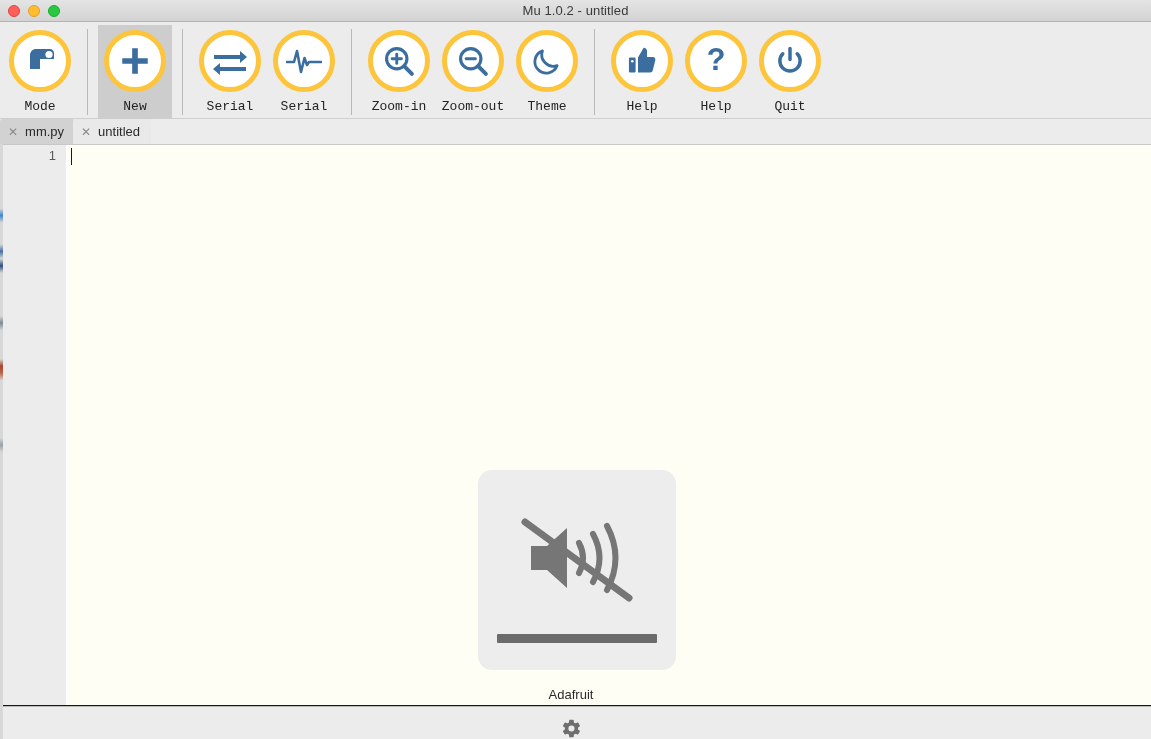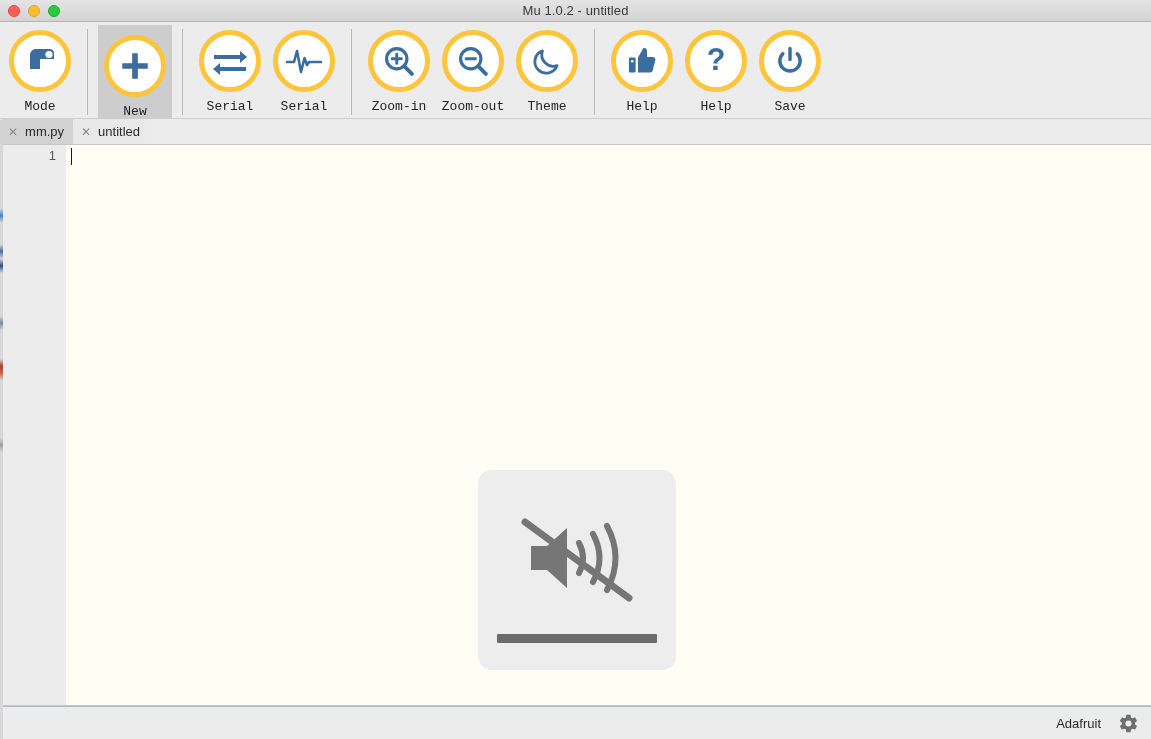--- a/index.html
+++ b/index.html
@@ -10,21 +10,21 @@
     height: 739px;
     overflow: hidden;
     font-family: "Liberation Sans", sans-serif;
     background: #ffffff;
   }
 
   #app {
     position: relative;
     width: 1151px;
     height: 739px;
-    background: #f9a8d4;
+    background: #0f172a;
     overflow: hidden;
   }
 
   
   .behind-sliver {
     position: absolute;
     left: 0; top: 22px;
     width: 3px; height: 717px;
     background: linear-gradient(to bottom,
       #d8d8d8 0%, #d8d8d8 3%,
@@ -104,21 +104,21 @@
     display: flex;
     flex-direction: column;
     align-items: center;
     justify-content: flex-start;
     padding-top: 5px;
     background: transparent;
     border: none;
     cursor: pointer;
     user-select: none;
   }
-  .tb-btn.active { background: #cdcdcd; justify-content: flex-end; }
+  .tb-btn.active { background: #cdcdcd; }
 
   .icon-circle {
     width: 62px; height: 62px;
     border-radius: 50%;
     background: #ffffff;
     border: 5px solid #fdc53c;
     display: flex;
     align-items: center;
     justify-content: center;
     position: relative;
@@ -240,20 +240,21 @@
     position: absolute;
     left: 3px; top: 706px;
     width: 1148px; height: 33px;
     background: #ececec;
     border-top: 1px solid #b9b9b9;
     display: flex;
     align-items: center;
     justify-content: flex-end;
     padding-right: 12px;
     gap: 16px;
+    flex-direction: column;
   }
   .status-mode {
     font-size: 13px;
     color: #2a2a2a;
     font-family: "Liberation Sans", sans-serif;
   }
   .gear-btn {
     width: 22px; height: 22px;
     display: flex; align-items: center; justify-content: center;
     cursor: pointer;
@@ -362,21 +363,21 @@
           </span>
           <span class="tb-label">Help</span>
         </button>
         <button class="tb-btn">
           <span class="icon-circle">
             <svg width="32" height="32" viewBox="0 0 24 24" aria-hidden="true">
               <path fill="none" stroke="#3b6e9f" stroke-width="2.6" stroke-linecap="round" d="M6.6 6.6a7.6 7.6 0 1 0 10.8 0"></path>
               <path stroke="#3b6e9f" stroke-width="2.6" stroke-linecap="round" d="M12 2.6v8.2"></path>
             </svg>
           </span>
-          <span class="tb-label">Save</span>
+          <span class="tb-label">Quit</span>
         </button>
       </div>
   </div>
 
   <div class="tabbar" id="tabbar">
       <div class="tab tab-inactive" style="left: 0px;">
         <span class="tab-close">✕</span>
         <span>mm.py</span>
       </div>
       <div class="tab tab-active" style="left: 73px;">

